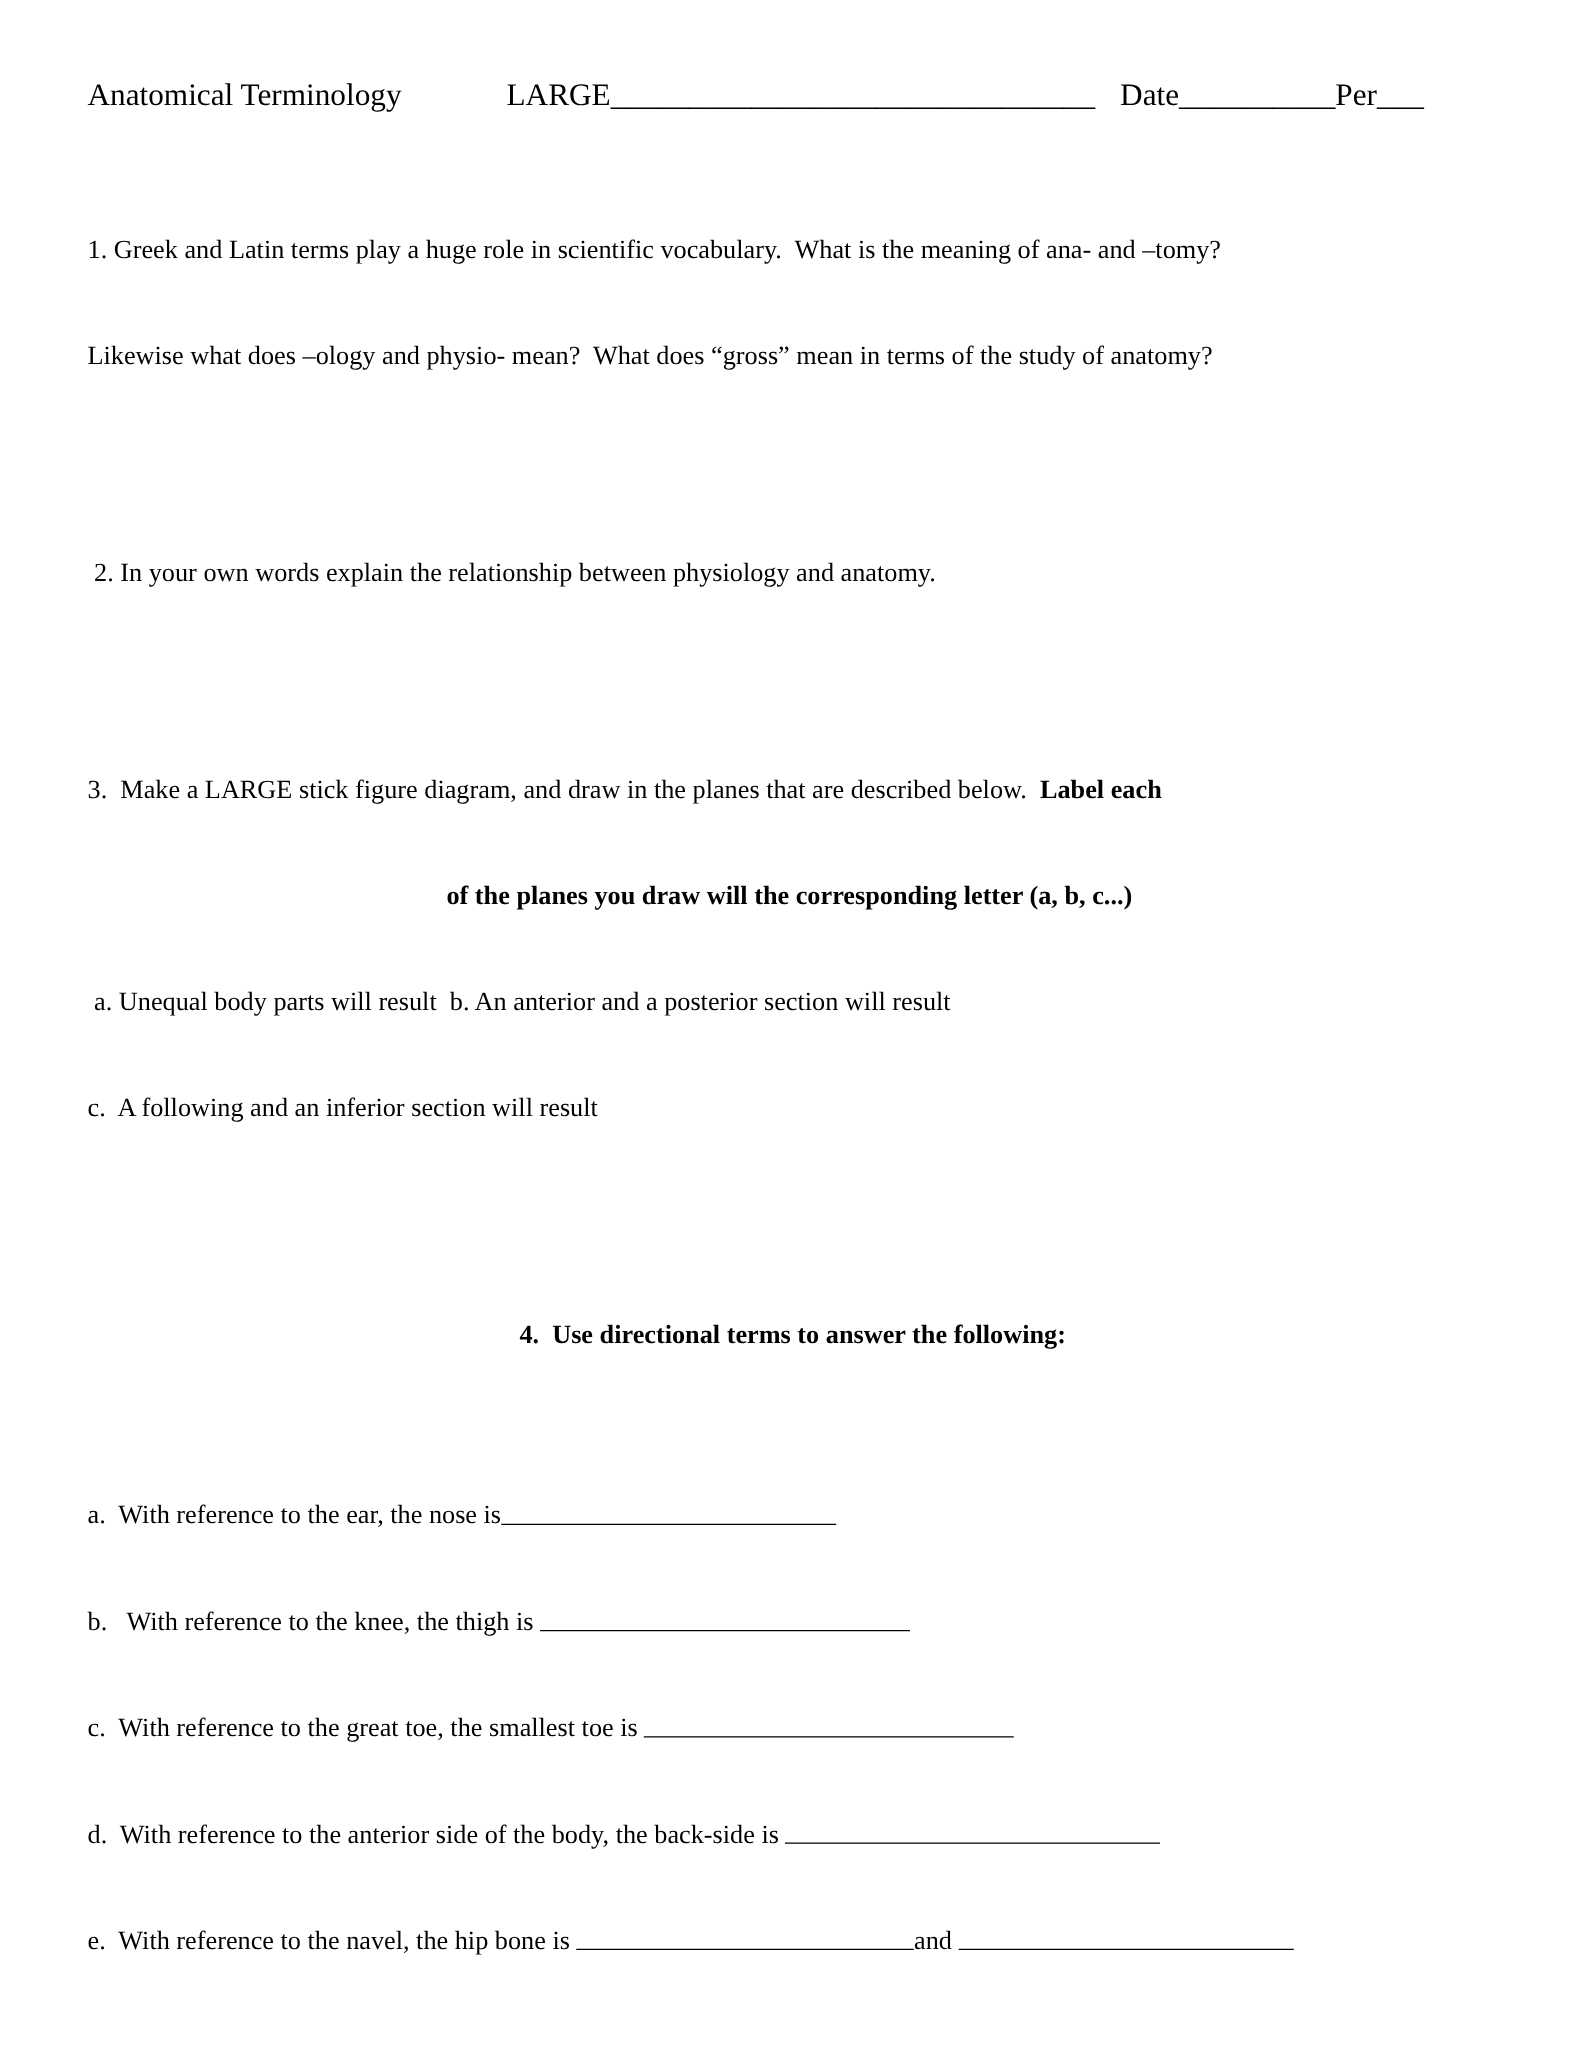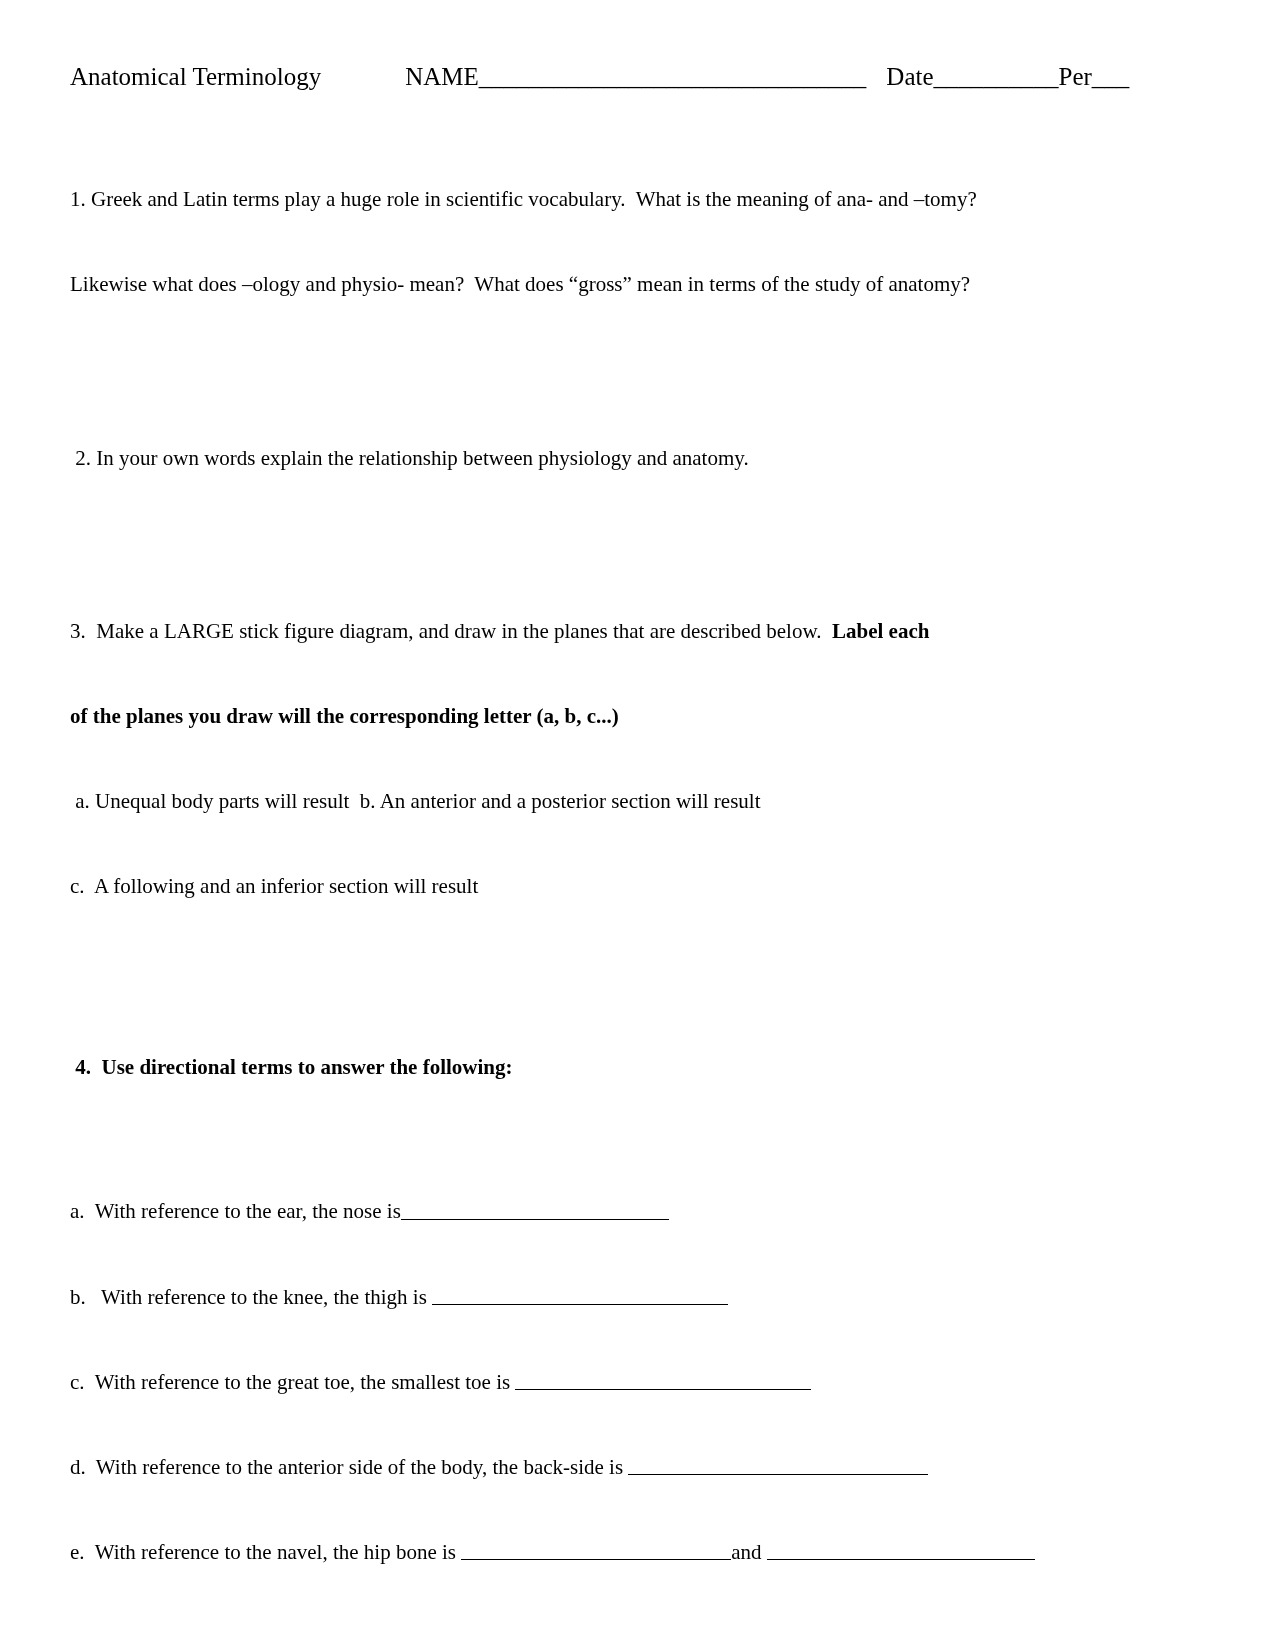--- a/index.html
+++ b/index.html
@@ -35,40 +35,40 @@
   .block {
     font-size: 24.5px;
     line-height: 1.215;
     white-space: pre-wrap;
   }
   .line {
     font-size: 21px;
     line-height: 1.215;
     white-space: pre;
   }
-  .b { font-weight: bold; }
+  .b { font-weight: bold; text-align: center; }
   .spacer-m  { height: 29px; }
   .spacer-l  { height: 36px; }
   .ul {
     display: inline-block;
     border-bottom: 1.6px solid #000;
     vertical-align: baseline;
     height: 0.92em;
     margin-bottom: -0.06em;
   }
 </style>
 </head>
 <body>
 
 <div class="page">
 
   <div class="hdr">
     <span>Anatomical Terminology</span>
     <span class="gap-a"></span>
-    <span>NAME</span>
+    <span>LARGE</span>
     <span>_______________________________</span>
     <span class="gap-b"></span>
     <span>Date</span>
     <span>__________</span>
     <span>Per</span>
     <span>___</span>
   </div>
 
   <div class="spacer-l"></div>
   <div class="block">

